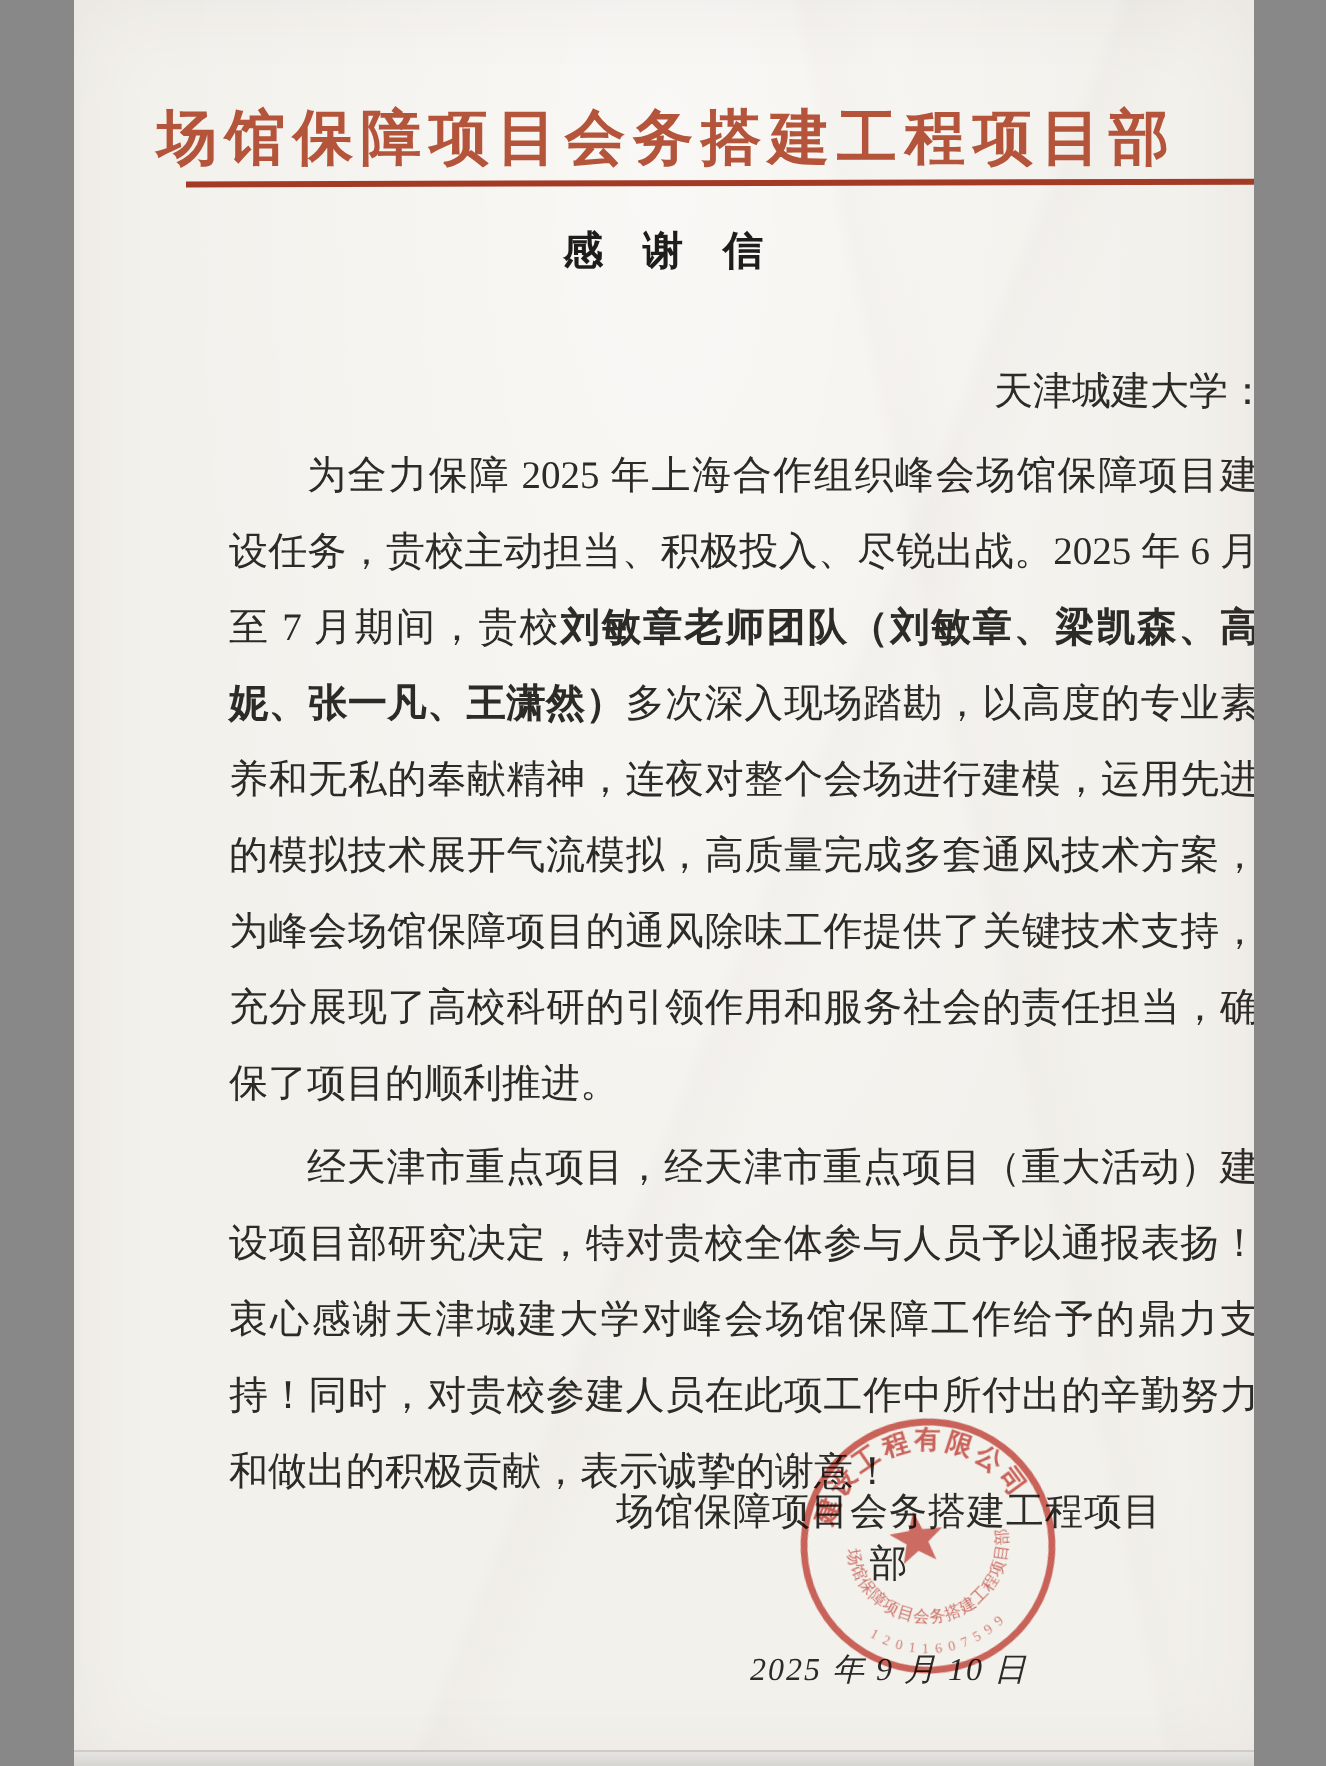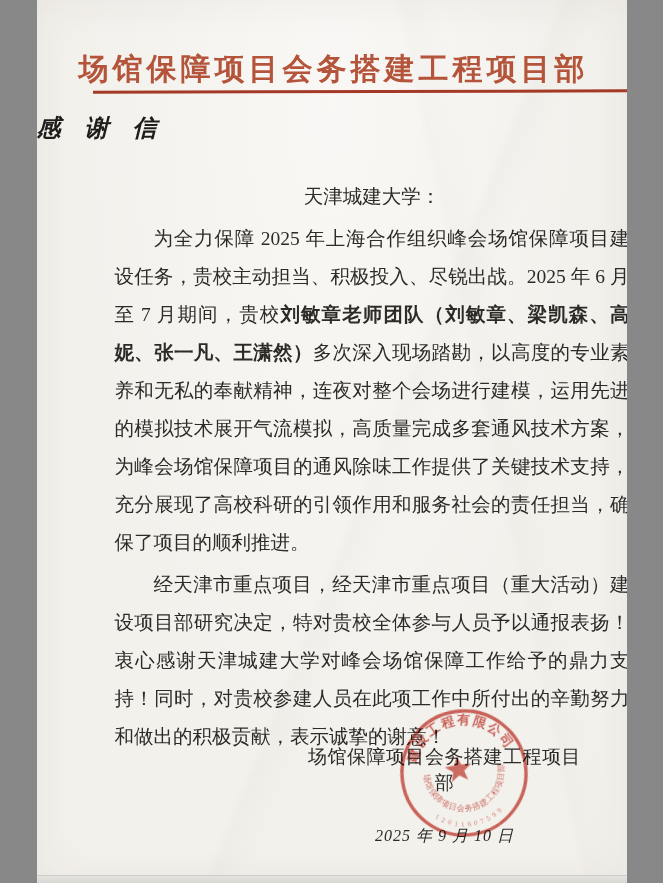--- a/index.html
+++ b/index.html
@@ -24,30 +24,31 @@
     letter-spacing:4px; text-indent:4px;
     color:#b4543a;
   }
   .rule {
     position:absolute; top:90px; left:56px; width:556px; height:3px;
     background:#a23a26;
     transform:rotate(-0.15deg);
   }
   .title {
     position:absolute; top:112px; left:0; width:100%; margin:0;
+    text-align:center;
     font-family:"Liberation Sans","DejaVu Sans",sans-serif;
-    font-size:24px; font-weight:700; color:#1e1d1b;font-style:italic;
+    font-size:20px; font-weight:700; color:#1e1d1b;
   }
   .content {
     position:absolute; top:178px; left:74px; width:523px;
     font-size:19.5px; line-height:38px;
     text-align:justify;
     word-break:break-all;
   }
-  .salutation { text-align:center; }
+  .salutation { text-align:right; }
   .para { margin:4px; text-indent:2em; }
   .team { font-weight:700; }
   .sign-block {
     position:absolute; top:744px; left:268px; width:280px;
     text-align:center;
   }
   .sign-name { font-size:19px; line-height:26px; letter-spacing:.5px; }
   .sign-date { font-size:16px; line-height:26px; margin-top:27px; letter-spacing:1px;font-style:italic; }
   .seal {
     position:absolute; left:352px; top:698px; width:150px; height:150px;

